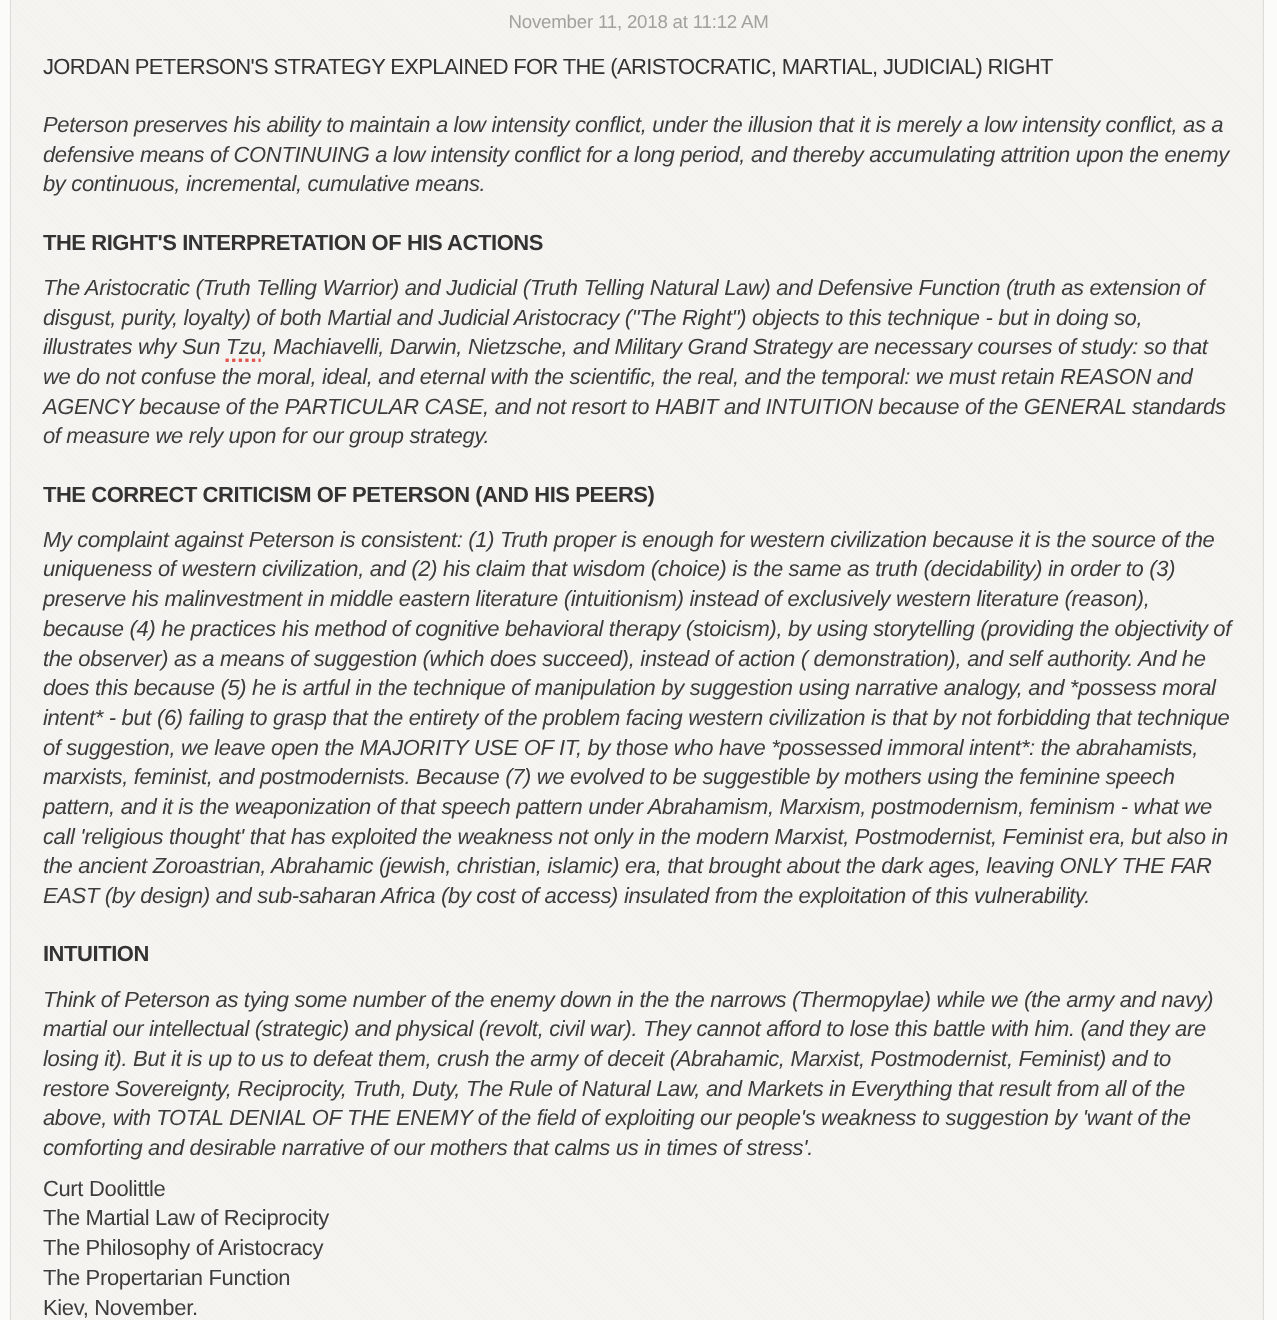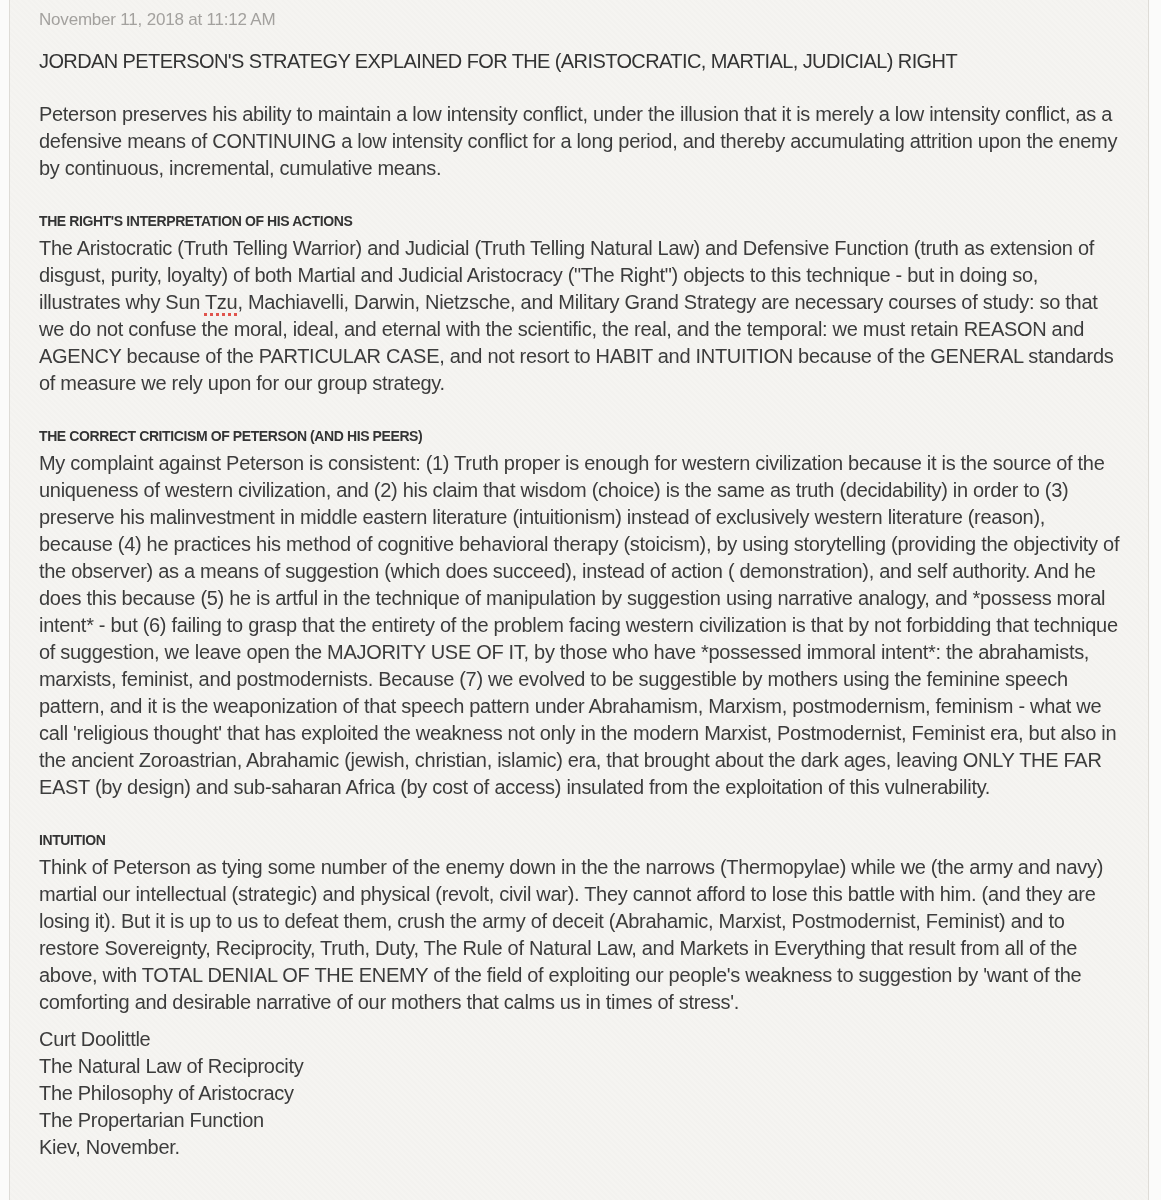--- a/index.html
+++ b/index.html
@@ -17,50 +17,52 @@
     width: 1140px;
     min-height: 1200px;
     background-color: #f5f4f1;
     background-image: repeating-linear-gradient(45deg, rgba(0,0,0,0.008) 0 2px, rgba(255,255,255,0.008) 2px 4px);
     border-left: 1px solid #dedcd7;
     border-right: 1px solid #dedcd7;
     padding: 10px 26px 30px 29px;
     color: #3c3c3c;
   }
   .timestamp {
+    text-align: center;
     color: #a3a19e;
     font-size: 17px;
     line-height: 20px;
     letter-spacing: -0.2px;
     margin: 0 0 18px 0;
   }
   .title {
     font-size: 20px;
     font-weight: normal;
     line-height: 27px;
     letter-spacing: -0.6px;
     color: #333333;
     margin: 0;
   }
   p.body {
     font-size: 20px;
     line-height: 27px;
     letter-spacing: -0.3px;
     margin: 26px 0 0 0;
+    font-style: italic;
   }
   h2.heading {
-    font-size: 14px;
+    font-size: 20px;
     font-weight: bold;
     line-height: 27px;
     letter-spacing: -0.4px;
     color: #333333;
     margin: 26px 0 0 0;
   }
   h2.heading + p.body {
-    margin-top: 0;
+    margin-top: 14px;
   }
   .misspelled {
     text-decoration: underline;
     text-decoration-style: dotted;
     text-decoration-color: #e0544d;
     text-decoration-thickness: 2.5px;
     text-underline-offset: 4px;
   }
   .signature {
     margin-top: 10px;
@@ -85,19 +87,19 @@
   <p class="body"><span>The Aristocratic (Truth Telling Warrior) and Judicial (Truth Telling Natural Law) and Defensive Function (truth as extension of disgust, purity, loyalty) of both Martial and Judicial Aristocracy ("The Right") objects to this technique - but in doing so, illustrates why Sun </span><span class="misspelled">Tzu</span><span>, Machiavelli, Darwin, Nietzsche, and Military Grand Strategy are necessary courses of study: so that we do not confuse the moral, ideal, and eternal with the scientific, the real, and the temporal: we must retain REASON and AGENCY because of the PARTICULAR CASE, and not resort to HABIT and INTUITION because of the GENERAL standards of measure we rely upon for our group strategy.</span></p>
 
   <h2 class="heading">THE CORRECT CRITICISM OF PETERSON (AND HIS PEERS)</h2>
   <p class="body">My complaint against Peterson is consistent: (1) Truth proper is enough for western civilization because it is the source of the uniqueness of western civilization, and (2) his claim that wisdom (choice) is the same as truth (decidability) in order to (3) preserve his malinvestment in middle eastern literature (intuitionism) instead of exclusively western literature (reason), because (4) he practices his method of cognitive behavioral therapy (stoicism), by using storytelling (providing the objectivity of the observer) as a means of suggestion (which does succeed), instead of action ( demonstration), and self authority. And he does this because (5) he is artful in the technique of manipulation by suggestion using narrative analogy, and *possess moral intent* - but (6) failing to grasp that the entirety of the problem facing western civilization is that by not forbidding that technique of suggestion, we leave open the MAJORITY USE OF IT, by those who have *possessed immoral intent*: the abrahamists, marxists, feminist, and postmodernists. Because (7) we evolved to be suggestible by mothers using the feminine speech pattern, and it is the weaponization of that speech pattern under Abrahamism, Marxism, postmodernism, feminism - what we call 'religious thought' that has exploited the weakness not only in the modern Marxist, Postmodernist, Feminist era, but also in the ancient Zoroastrian, Abrahamic (jewish, christian, islamic) era, that brought about the dark ages, leaving ONLY THE FAR EAST (by design) and sub-saharan Africa (by cost of access) insulated from the exploitation of this vulnerability.</p>
 
   <h2 class="heading">INTUITION</h2>
   <p class="body">Think of Peterson as tying some number of the enemy down in the the narrows (Thermopylae) while we (the army and navy) martial our intellectual (strategic) and physical (revolt, civil war). They cannot afford to lose this battle with him. (and they are losing it). But it is up to us to defeat them, crush the army of deceit (Abrahamic, Marxist, Postmodernist, Feminist) and to restore Sovereignty, Reciprocity, Truth, Duty, The Rule of Natural Law, and Markets in Everything that result from all of the above, with TOTAL DENIAL OF THE ENEMY of the field of exploiting our people's weakness to suggestion by 'want of the comforting and desirable narrative of our mothers that calms us in times of stress'.</p>
 
   <div class="signature">
     <div>Curt Doolittle</div>
-    <div>The Natural Law of Reciprocity</div>
+    <div>The Martial Law of Reciprocity</div>
     <div>The Philosophy of Aristocracy</div>
     <div>The Propertarian Function</div>
     <div>Kiev, November.</div>
   </div>
 
 </div>
 
 </body></html>

